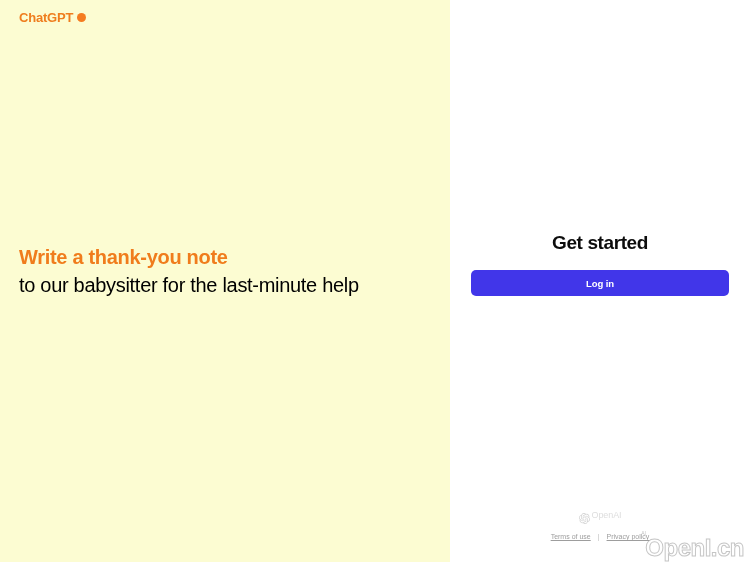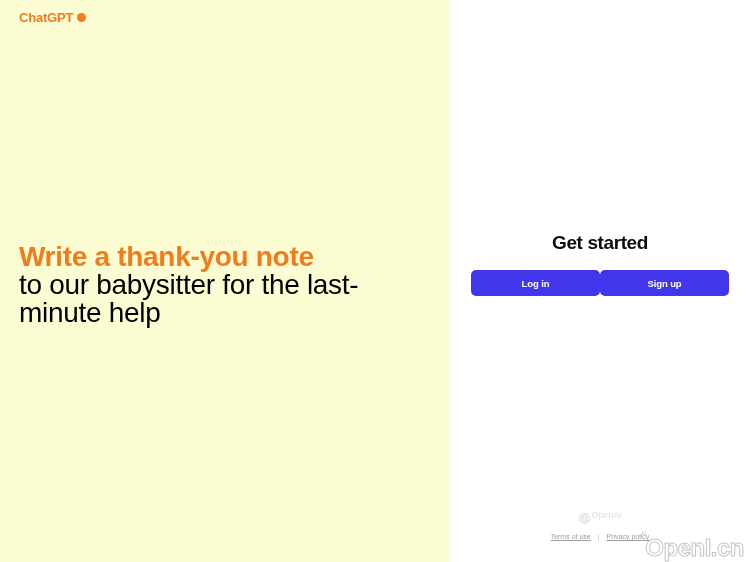--- a/index.html
+++ b/index.html
@@ -52,21 +52,21 @@
     display: block;
   }
 
   .promo {
     position: absolute;
     left: 19px;
     top: 243px;
     width: 400px;
   }
   .promo-line {
-    font-size: 28px;
+    font-size: 20px;
     line-height: 28px;
     letter-spacing: -0.3px;
   }
   .promo-strong {
     font-weight: bold;
     color: #f07c1c;
   }
   .promo-rest {
     font-weight: normal;
     color: #000000;
@@ -210,21 +210,20 @@
 
   </div>
 
   <div class="right-panel">
 
     <div class="get-started-block">
       <h1 class="get-started-title">Get started</h1>
 
       <div class="auth-buttons">
         <button class="auth-button">Log in</button>
-        <button class="auth-button">Sign up</button>
       </div>
     </div>
 
     <div class="footer">
       <div class="oai-logo">
         <span class="oai-mark">
           <svg viewBox="0 0 24 24" width="11" height="11" aria-hidden="true">
             <path fill="#7d7d7d" d="M22.28 9.82a5.98 5.98 0 0 0-.52-4.91 6.05 6.05 0 0 0-6.51-2.9A6.07 6.07 0 0 0 4.98 4.18a5.99 5.99 0 0 0-4 2.9 6.05 6.05 0 0 0 .74 7.1 5.98 5.98 0 0 0 .51 4.91 6.05 6.05 0 0 0 6.52 2.9A5.98 5.98 0 0 0 13.26 24a6.06 6.06 0 0 0 5.77-4.21 5.99 5.99 0 0 0 4-2.9 6.06 6.06 0 0 0-.75-7.07Zm-9.02 12.6a4.48 4.48 0 0 1-2.88-1.04l.14-.08 4.78-2.76a.79.79 0 0 0 .39-.68v-6.74l2.02 1.17a.07.07 0 0 1 .04.06v5.58a4.5 4.5 0 0 1-4.5 4.49Zm-9.66-4.13a4.47 4.47 0 0 1-.54-3.01l.14.09 4.79 2.76a.78.78 0 0 0 .78 0l5.84-3.37v2.33a.08.08 0 0 1-.03.07l-4.84 2.79a4.5 4.5 0 0 1-6.14-1.65ZM2.34 7.9a4.49 4.49 0 0 1 2.35-1.97V11.6a.77.77 0 0 0 .38.68l5.82 3.35-2.02 1.17a.07.07 0 0 1-.07 0l-4.83-2.8a4.5 4.5 0 0 1-1.63-6.1Zm16.6 3.86-5.83-3.39L15.12 7.2a.07.07 0 0 1 .07 0l4.83 2.79a4.49 4.49 0 0 1-.68 8.1v-5.67a.78.78 0 0 0-.4-.67Zm2.01-3.02-.14-.09-4.78-2.78a.79.79 0 0 0-.79 0L9.4 9.24V6.91a.07.07 0 0 1 .03-.07l4.83-2.79a4.49 4.49 0 0 1 6.67 4.65ZM8.3 12.87l-2.02-1.17a.08.08 0 0 1-.04-.06V6.07a4.49 4.49 0 0 1 7.37-3.45l-.14.08L8.69 5.46a.79.79 0 0 0-.39.68v6.73Zm1.1-2.36 2.6-1.5 2.6 1.5v3l-2.6 1.5-2.6-1.5v-3Z"></path>
           </svg>
         </span>

